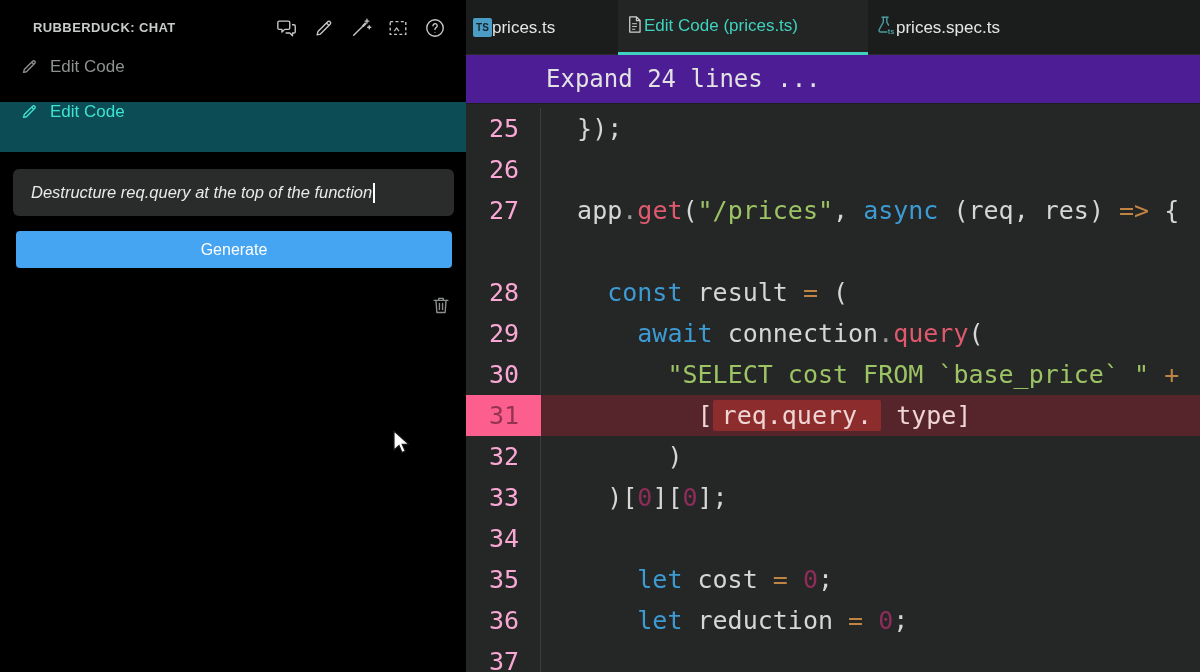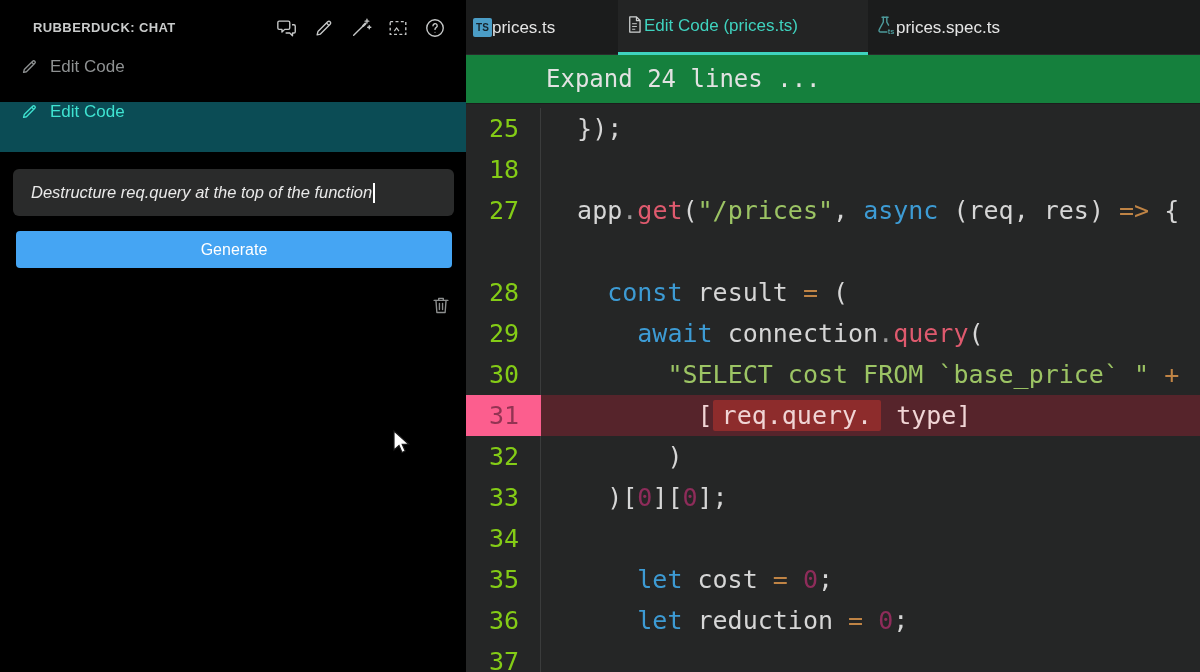--- a/index.html
+++ b/index.html
@@ -37,26 +37,26 @@
   .tabbar { position:absolute; top:0; left:0; width:734px; height:55px; background:#1b1c1c; display:flex; border-bottom:1px solid #2a2b2b; }
   .tab { display:flex; align-items:center; padding:0 10px 0 7px; height:55px; cursor:pointer; }
   .tab .tlabel { font-size:17px; font-weight:500; color:#e6e6e6; white-space:nowrap; }
   .tab.active { background:#232424; border-bottom:3px solid #3fd3bf; }
   .tab.active .tlabel { color:#3fd3bf; }
   .tab-w1 { width:152px; } .tab-w2 { width:250px; } .tab-w3 { width:178px; }
   .ts-badge { width:19px; height:19px; background:#4b9dc6; border-radius:2px; display:flex; align-items:center; justify-content:center; font-size:10px; font-weight:700; color:#16242d; flex:0 0 auto; }
   .doc-icon svg { width:19px; height:19px; color:#cfd1d1; }
   .beaker-icon svg { width:21px; height:21px; color:#4d9a9b; }
 
-  .expand-row { position:absolute; top:55px; left:0; width:734px; height:49px; background:#15803d; border-bottom:1px solid #1c1d1d; display:flex; align-items:center; padding-left:80px; cursor:pointer; }
+  .expand-row { position:absolute; top:55px; left:0; width:734px; height:49px; background:#4c1d95; border-bottom:1px solid #1c1d1d; display:flex; align-items:center; padding-left:80px; cursor:pointer; }
   .expand-row .xlabel { font-family:"DejaVu Sans Mono", monospace; font-size:24px; color:#e2e2e2; }
 
   .code-area { position:absolute; top:104px; left:0; width:734px; height:568px; padding-top:4px; font-family:"DejaVu Sans Mono", monospace; font-size:25px; }
   .code-row { display:flex; height:41px; line-height:41px; }
-  .gutter { flex:0 0 75px; width:75px; text-align:right; padding-right:21px; color:#84cc16; border-right:1px solid #3b3c3c; }
+  .gutter { flex:0 0 75px; width:75px; text-align:right; padding-right:21px; color:#f9a8d4; border-right:1px solid #3b3c3c; }
   .code-content { white-space:pre; padding-left:6px; flex:1 1 auto; }
   .code-row.hl-row { background:#56242b; }
   .code-row.hl-row .gutter { background:#fc5e8e; color:rgba(20,0,10,.45); border-right-color:#fc5e8e; }
 
   .tk-pl { color:#d6d6d6; }
   .tk-pu { color:#9b9b9b; }
   .tk-kw { color:#3d9bd4; }
   .tk-fn { color:#df5a6e; }
   .tk-st { color:#9cc464; }
   .tk-op { color:#c08445; }
@@ -180,21 +180,21 @@
     <div class="expand-row">
       <span class="xlabel">Expand 24 lines ...</span>
     </div>
 
     <div class="code-area">
         <div class="code-row">
           <span class="gutter">25</span>
           <span class="code-content"><span class="tk-pl">  });</span></span>
         </div>
         <div class="code-row">
-          <span class="gutter">18</span>
+          <span class="gutter">26</span>
           <span class="code-content"></span>
         </div>
         <div class="code-row">
           <span class="gutter">27</span>
           <span class="code-content"><span class="tk-pl">  </span><span class="tk-pl">app</span><span class="tk-pu">.</span><span class="tk-fn">get</span><span class="tk-pl">(</span><span class="tk-st">"/prices"</span><span class="tk-pl">, </span><span class="tk-kw">async</span><span class="tk-pl"> (req, res) </span><span class="tk-op">=&gt;</span><span class="tk-pl"> {</span></span>
         </div>
         <div class="code-row">
           <span class="gutter"></span>
           <span class="code-content"></span>
         </div>

